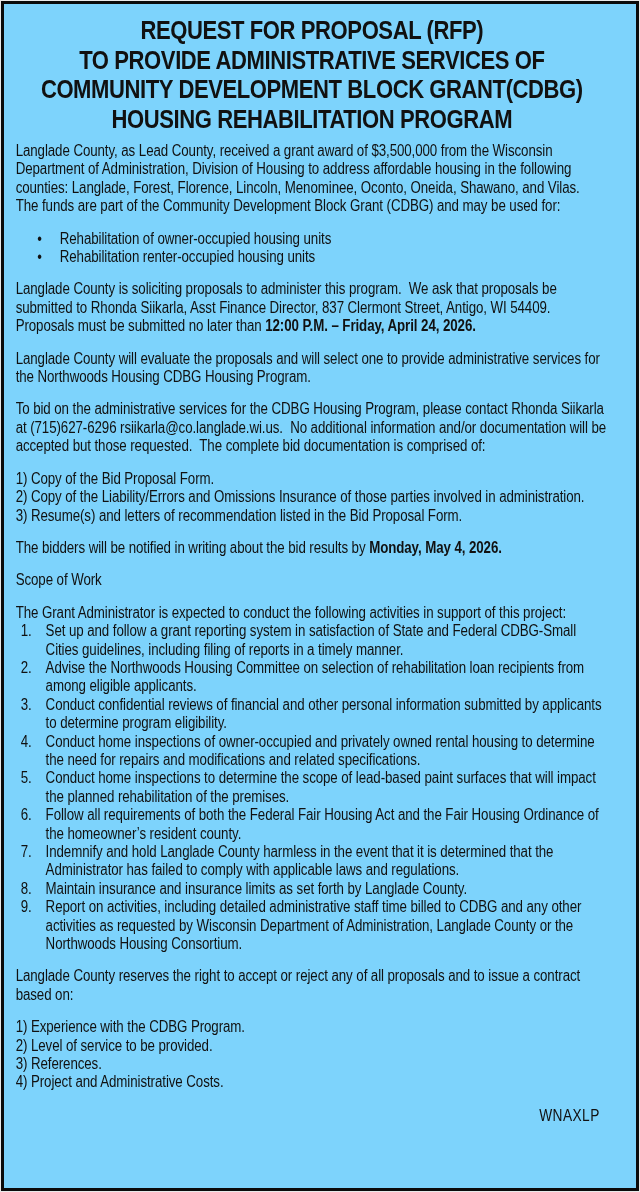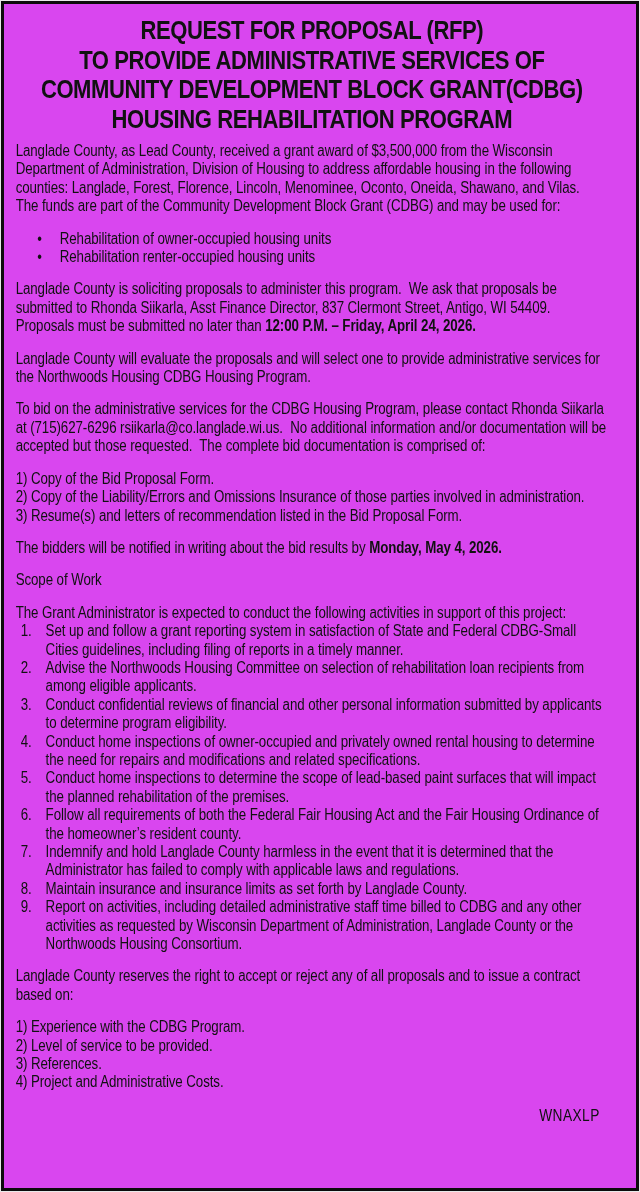--- a/index.html
+++ b/index.html
@@ -12,21 +12,21 @@
     height: 1192px;
     overflow: hidden;
     font-family: "Liberation Sans", sans-serif;
     color: #111;
   }
   .sheet {
     box-sizing: border-box;
     width: 638px;
     height: 1190px;
     margin: 1px;
-    background: #d946ef;
+    background: #7dd3fc;
     border: 3px solid #0b0b0b;
     overflow: hidden;
   }
   .content {
     width: 726px;                 
     transform: scaleX(0.832);
     transform-origin: 0 0;
     padding: 10px 0 0 14px;
     box-sizing: border-box;
     font-size: 16px;

